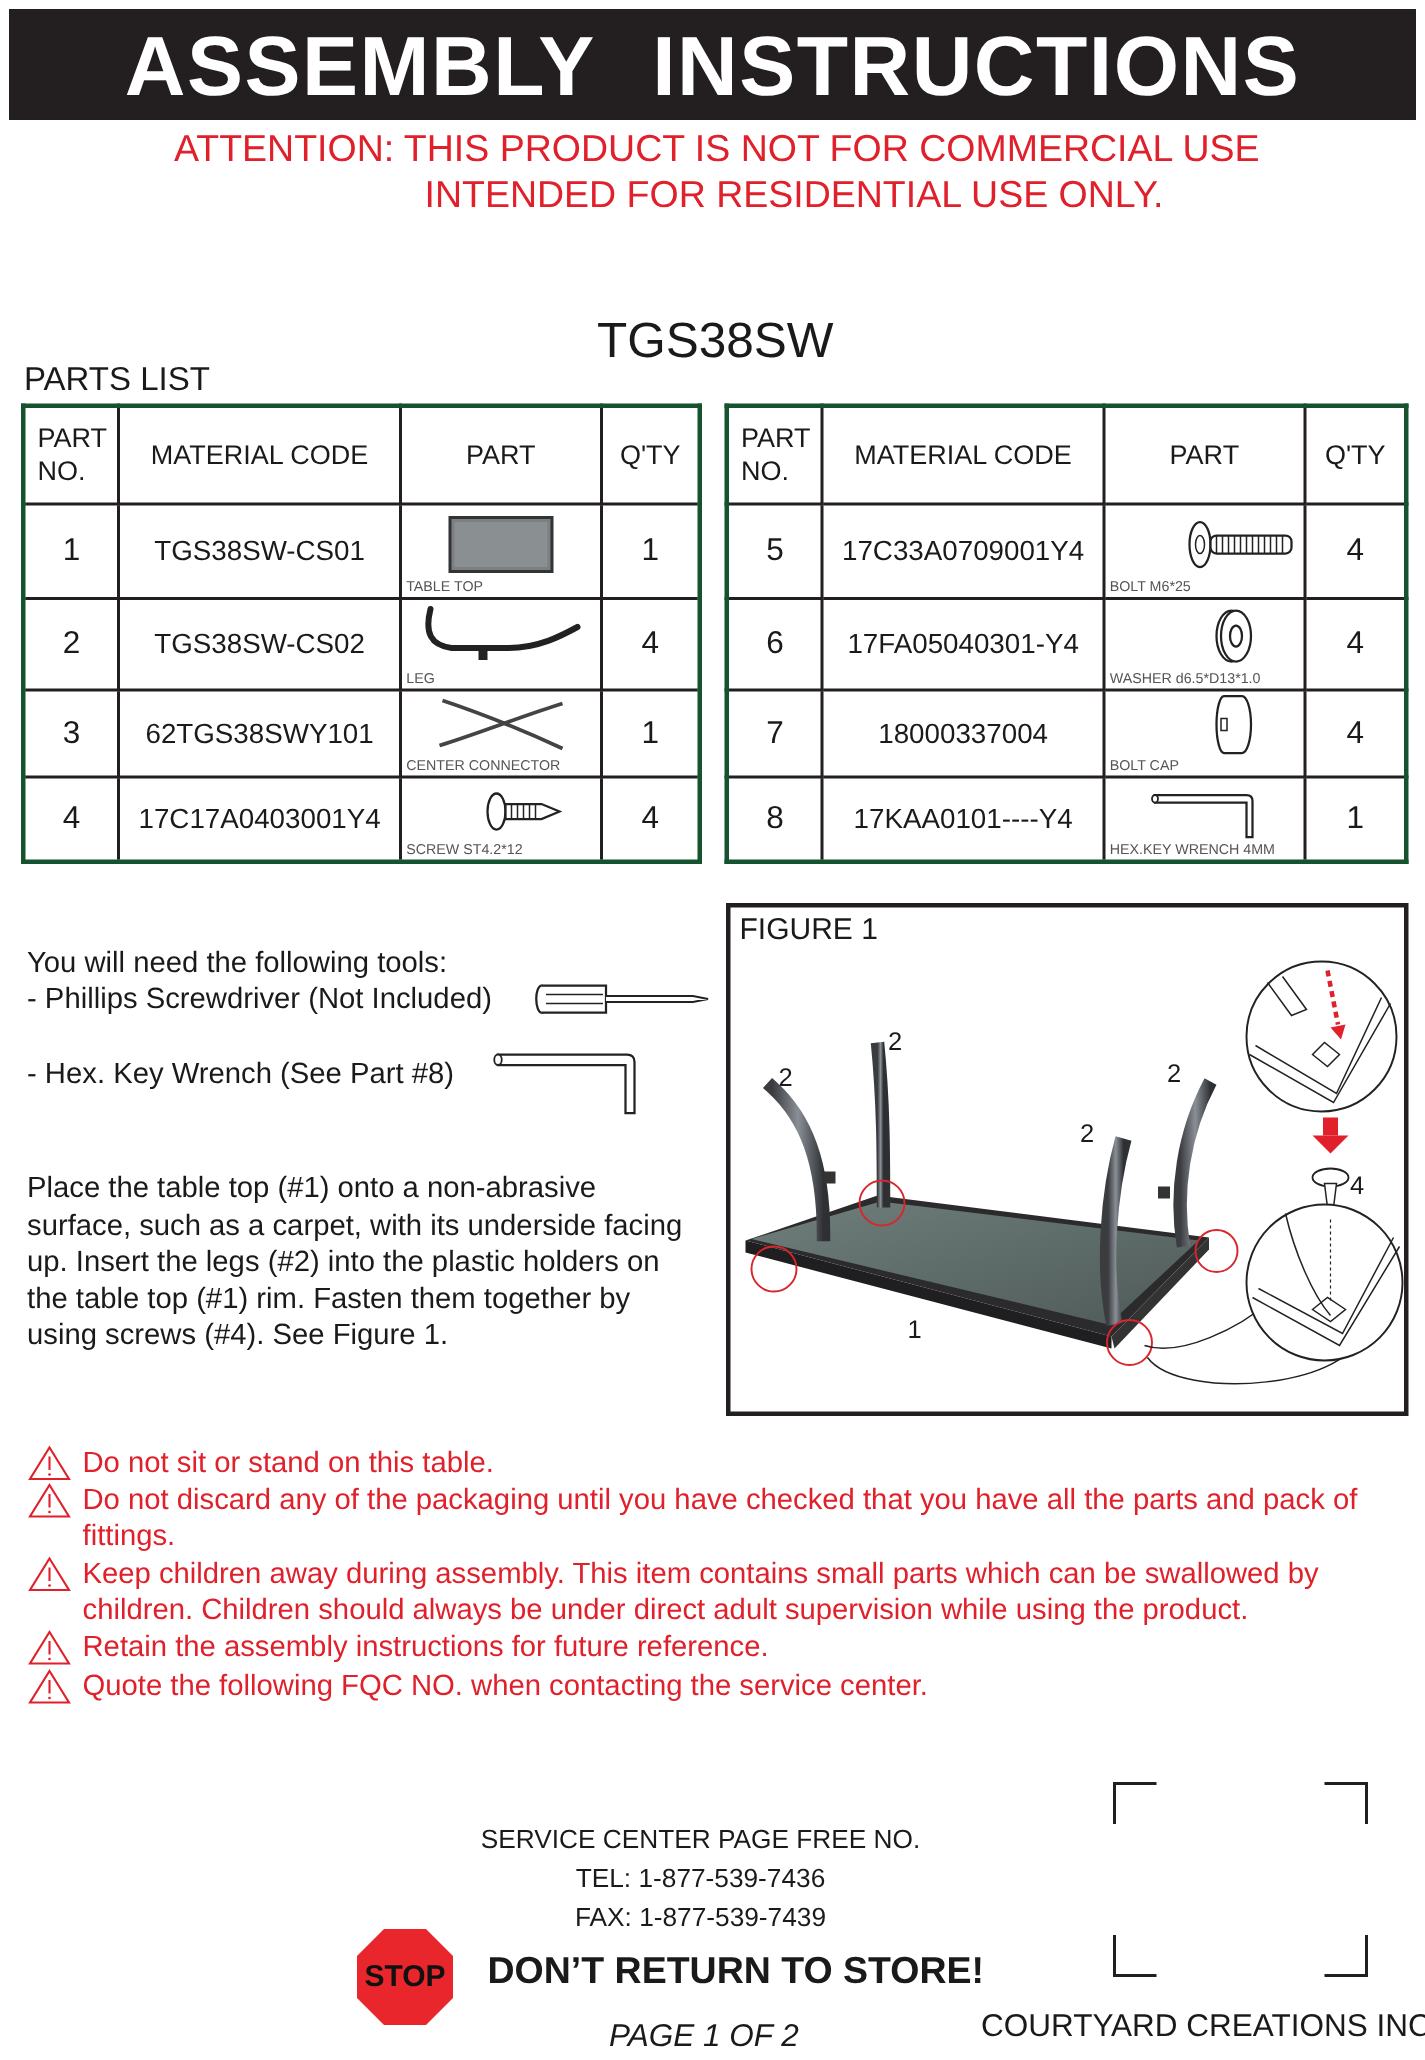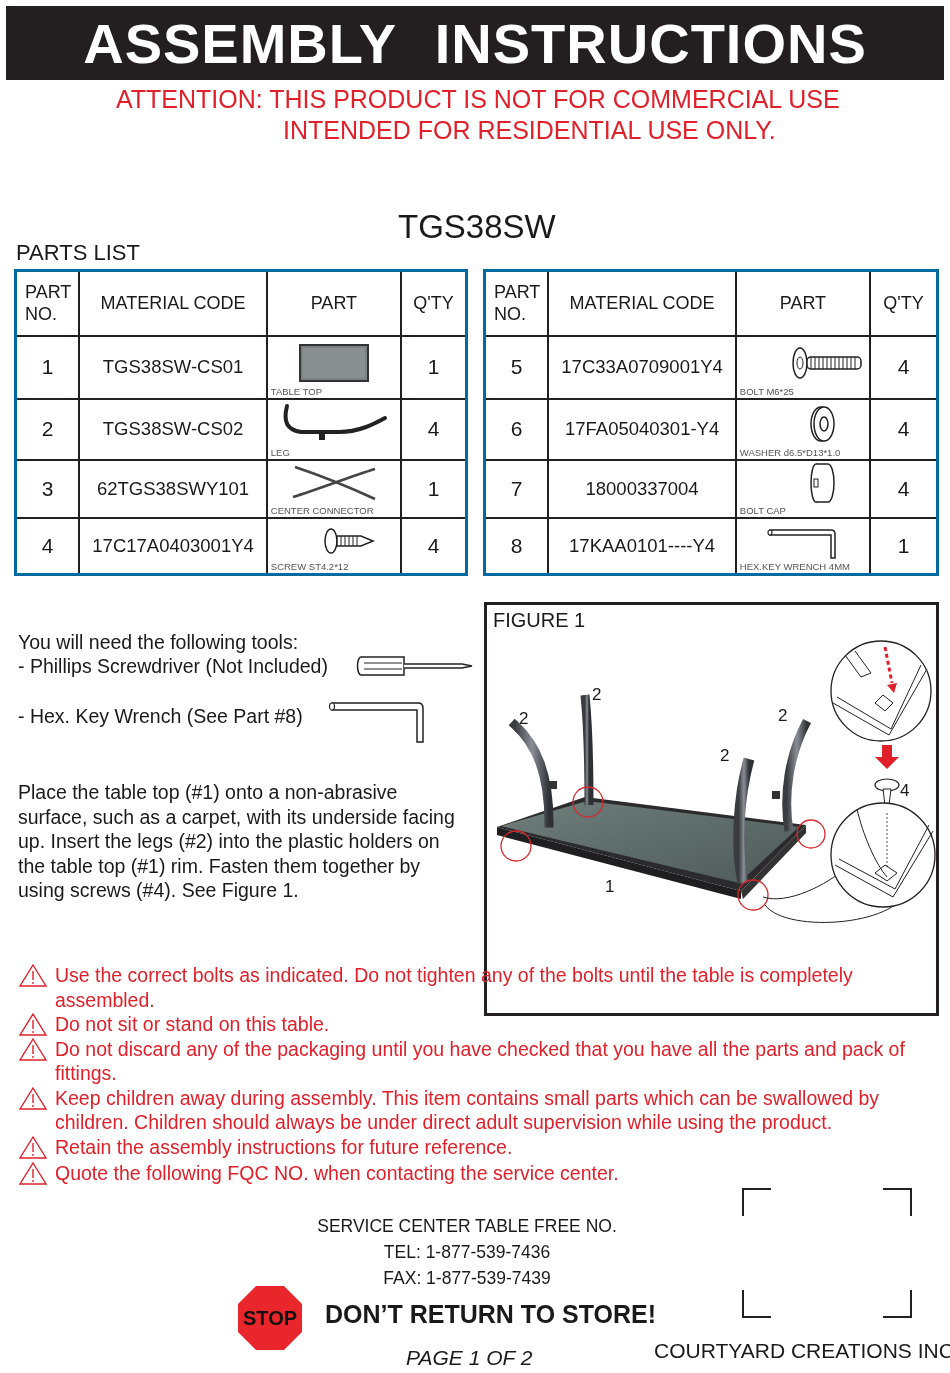--- a/index.html
+++ b/index.html
@@ -10,37 +10,37 @@
   .banner-title { position: absolute; left: 0; right: 0; top: 6px; text-align: center; color: #fff;
     font-weight: bold; font-size: 56px; letter-spacing: 1px; word-spacing: 22px; line-height: 64px; }
 
   .attention { position: absolute; left: 0; width: 950px; color: #e0202a; font-size: 25px; line-height: 31px; }
   .attention .l1 { position: absolute; left: 116px; top: 84px; white-space: nowrap; }
   .attention .l2 { position: absolute; left: 283px; top: 115px; white-space: nowrap; }
 
   .model { position: absolute; left: 398px; top: 208px; font-size: 33px; color: #1a1a1a; }
   .parts-title { position: absolute; left: 16px; top: 240px; font-size: 22px; }
 
-  table.parts { position: absolute; border-collapse: collapse; border: 3px solid #0369a1; }
+  table.parts { position: absolute; border-collapse: collapse; border: 3px solid #14532d; }
   table.parts td, table.parts th { border: 2px solid #231f20; font-weight: normal; text-align: center; vertical-align: middle; position: relative; }
   table.parts th { font-size: 18px; height: 65px; }
   table.parts th.pno { text-align: left; padding-left: 8px; line-height: 22px; }
   table.parts td { font-size: 20px; }
   table.parts td.code { font-size: 18.5px; }
   table.parts td.num, table.parts td.qty { font-size: 21px; }
   .cap { position: absolute; left: 3px; bottom: 1px; font-size: 9.5px; color: #555; white-space: nowrap; }
   .ico { position: absolute; left: 0; right: 0; top: 4px; height: 44px; display: flex; align-items: center; justify-content: center; }
   #tbl-left { left: 14px; top: 269px; width: 454px; }
   #tbl-right { left: 483px; top: 269px; width: 456px; }
 
   .tools { position: absolute; left: 18px; top: 630px; font-size: 19.5px; line-height: 25px; }
   .tool-row { position: absolute; left: 18px; font-size: 19.5px; white-space: nowrap; text-align: center; }
   .step { position: absolute; left: 18px; top: 780px; width: 450px; font-size: 19.5px; line-height: 24.6px; }
 
-  .figure { position: absolute; left: 484px; top: 602px; width: 455px; height: 414px; border: 3px solid #231f20; }
+  .figure { position: absolute; left: 484px; top: 602px; width: 455px; height: 342px; border: 3px solid #231f20; }
   .figure-title { position: absolute; left: 6px; top: 4px; font-size: 20px; }
 
   .warnings { position: absolute; left: 18px; top: 963px; width: 920px; color: #e0202a; font-size: 19.5px; line-height: 24.5px; }
   .warn { position: relative; padding-left: 37px; }
   .warn .tri { position: absolute; left: 0; top: 0; width: 30px; height: 24px; }
 
   .service { position: absolute; left: 230px; width: 474px; text-align: center; font-size: 17.5px; color: #1a1a1a; }
   .stop { position: absolute; left: 237px; top: 1285px; width: 66px; height: 66px; }
   .dont { position: absolute; left: 325px; top: 1300px; font-size: 25px; font-weight: bold; white-space: nowrap; }
   .page { position: absolute; left: 406px; top: 1346px; font-size: 21px; font-style: italic; }
@@ -300,65 +300,57 @@
   <span style="position:absolute;left:413px;top:176px;font-size:17px">4</span>
 </div>
 
 <div class="warnings">
   <div class="warn">
     <svg class="tri" viewBox="0 0 30 24">
         <polygon points="15,2 28,23 2,23" fill="none" stroke="#e0202a" stroke-width="1.4"></polygon>
         <path d="M15 8 V17" stroke="#e0202a" stroke-width="1.4"></path>
         <circle cx="15" cy="20" r="0.9" fill="#e0202a"></circle>
       </svg>
-    <span>Use the correct bolts as indicated. Do not tighten any of the bolts until the table is completely assembled.</span>
+    <span>Do not sit or stand on this table.</span>
   </div>
   <div class="warn">
     <svg class="tri" viewBox="0 0 30 24">
         <polygon points="15,2 28,23 2,23" fill="none" stroke="#e0202a" stroke-width="1.4"></polygon>
         <path d="M15 8 V17" stroke="#e0202a" stroke-width="1.4"></path>
         <circle cx="15" cy="20" r="0.9" fill="#e0202a"></circle>
       </svg>
-    <span>Do not sit or stand on this table.</span>
+    <span>Do not discard any of the packaging until you have checked that you have all the parts and pack of fittings.</span>
   </div>
   <div class="warn">
     <svg class="tri" viewBox="0 0 30 24">
         <polygon points="15,2 28,23 2,23" fill="none" stroke="#e0202a" stroke-width="1.4"></polygon>
         <path d="M15 8 V17" stroke="#e0202a" stroke-width="1.4"></path>
         <circle cx="15" cy="20" r="0.9" fill="#e0202a"></circle>
       </svg>
-    <span>Do not discard any of the packaging until you have checked that you have all the parts and pack of fittings.</span>
+    <span>Keep children away during assembly. This item contains small parts which can be swallowed by children. Children should always be under direct adult supervision while using the product.</span>
   </div>
   <div class="warn">
     <svg class="tri" viewBox="0 0 30 24">
         <polygon points="15,2 28,23 2,23" fill="none" stroke="#e0202a" stroke-width="1.4"></polygon>
         <path d="M15 8 V17" stroke="#e0202a" stroke-width="1.4"></path>
         <circle cx="15" cy="20" r="0.9" fill="#e0202a"></circle>
       </svg>
-    <span>Keep children away during assembly. This item contains small parts which can be swallowed by children. Children should always be under direct adult supervision while using the product.</span>
-  </div>
-  <div class="warn">
-    <svg class="tri" viewBox="0 0 30 24">
-        <polygon points="15,2 28,23 2,23" fill="none" stroke="#e0202a" stroke-width="1.4"></polygon>
-        <path d="M15 8 V17" stroke="#e0202a" stroke-width="1.4"></path>
-        <circle cx="15" cy="20" r="0.9" fill="#e0202a"></circle>
-      </svg>
     <span>Retain the assembly instructions for future reference.</span>
   </div>
   <div class="warn" style="margin-top:2px">
     <svg class="tri" viewBox="0 0 30 24">
         <polygon points="15,2 28,23 2,23" fill="none" stroke="#e0202a" stroke-width="1.4"></polygon>
         <path d="M15 8 V17" stroke="#e0202a" stroke-width="1.4"></path>
         <circle cx="15" cy="20" r="0.9" fill="#e0202a"></circle>
       </svg>
     <span>Quote the following FQC NO. when contacting the service center.</span>
   </div>
 </div>
 
-<div class="service" style="top:1216px">SERVICE CENTER TABLE FREE NO.</div>
+<div class="service" style="top:1216px">SERVICE CENTER PAGE FREE NO.</div>
 <div class="service" style="top:1242px">TEL: 1-877-539-7436</div>
 <div class="service" style="top:1268px">FAX: 1-877-539-7439</div>
 
 <svg class="stamp" viewBox="0 0 174 134">
   <path d="M3 30 V3 H31" fill="none" stroke="#231f20" stroke-width="2"></path>
   <path d="M143 3 H171 V30" fill="none" stroke="#231f20" stroke-width="2"></path>
   <path d="M3 104 V131 H31" fill="none" stroke="#231f20" stroke-width="2"></path>
   <path d="M143 131 H171 V104" fill="none" stroke="#231f20" stroke-width="2"></path>
 </svg>
 

